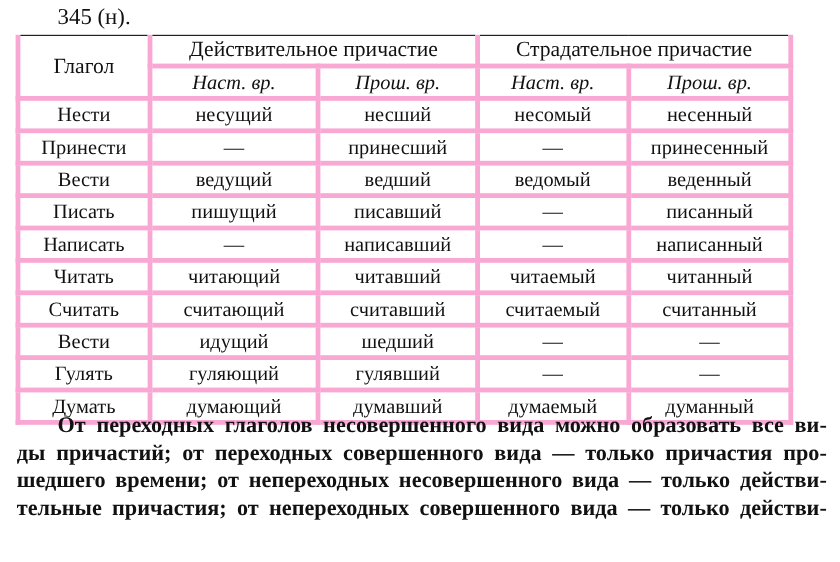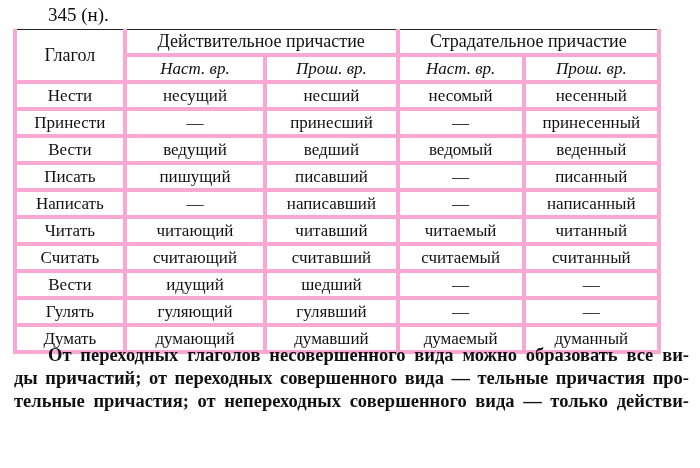--- a/index.html
+++ b/index.html
@@ -107,15 +107,16 @@
     <td>думающий</td>
     <td>думавший</td>
     <td>думаемый</td>
     <td>думанный</td>
   </tr>
 </tbody>
   </table>
 
 <div class="para">
   <span class="line first">От переходных глаголов несовершенного вида можно образовать все ви-</span>
-  <span class="line">ды причастий; от переходных совершенного вида — тельные причастия про-</span>
+  <span class="line">ды причастий; от переходных совершенного вида — только причастия про-</span>
+  <span class="line">шедшего времени; от непереходных несовершенного вида — только действи-</span>
   <span class="line">тельные причастия; от непереходных совершенного вида — только действи-</span>
 </div>
 
 </body></html>

